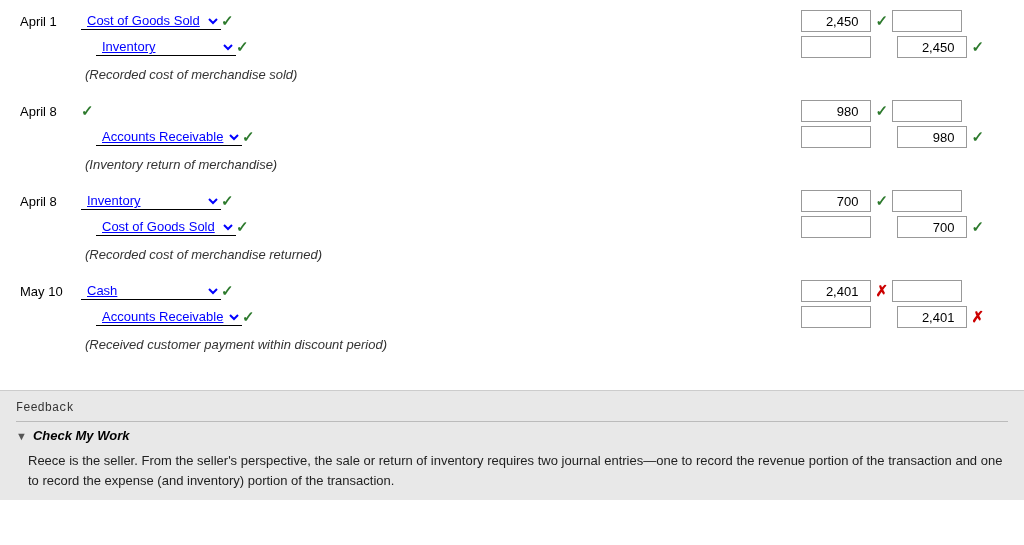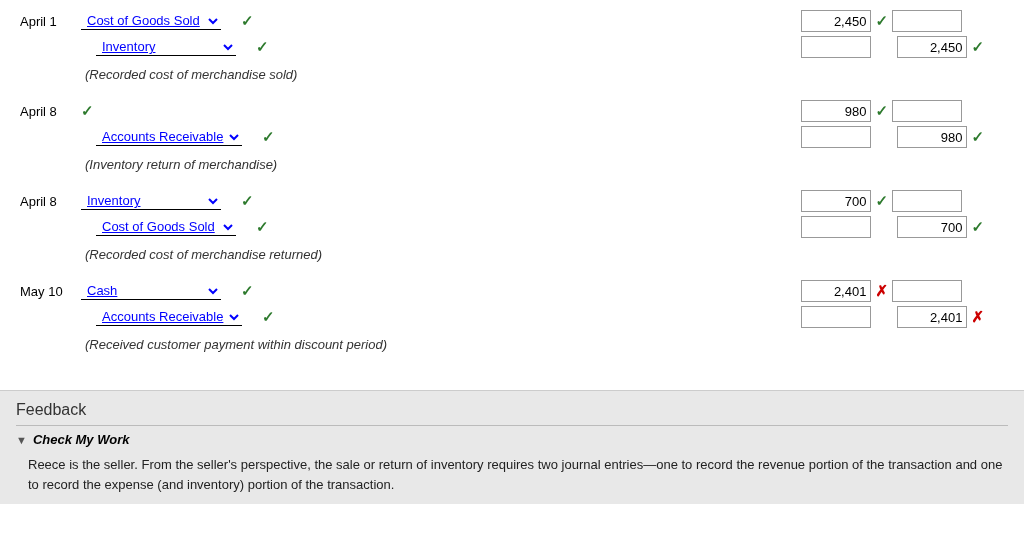--- a/index.html
+++ b/index.html
@@ -22,21 +22,21 @@
       gap: 6px;
     }
     .date-label {
       width: 55px;
       font-weight: normal;
       flex-shrink: 0;
     }
     .account-select-wrap {
       display: flex;
       align-items: center;
-      gap: 20px;
+      gap: 0;
     }
     .account-select-wrap.indented {
       margin-left: 75px;
     }
     select.account-dropdown {
       border: none;
       border-bottom: 1px solid #000;
       background: transparent;
       font-size: 13px;
       color: #00f;
@@ -57,21 +57,21 @@
       font-weight: bold;
       font-size: 15px;
     }
     .amount-box {
       border: 1px solid #999;
       width: 70px;
       height: 22px;
       display: inline-flex;
       align-items: center;
       justify-content: flex-end;
-      padding-right: 4px;
+      padding-right: 12px;
       font-size: 13px;
       background: #fff;
     }
     .amount-box.empty {
       background: #fff;
     }
     .amounts-group {
       display: flex;
       align-items: center;
       gap: 4px;
@@ -85,23 +85,24 @@
       margin-top: 9px;
       margin-bottom: 6px;
     }
     .feedback-section {
       background: #e8e8e8;
       border-top: 1px solid #ccc;
       padding: 10px 16px;
       margin-top: 10px;
     }
     .feedback-title {
-      font-size: 16px;
+      font-size: 12px;
       color: #333;
       font-weight: normal;
+      font-family: Liberation Mono, monospace;
     }
     .check-my-work {
       display: flex;
       align-items: flex-start;
       gap: 6px;
       margin-bottom: 8px;
     }
     .triangle-icon {
       color: #555;
       font-size: 11px;

